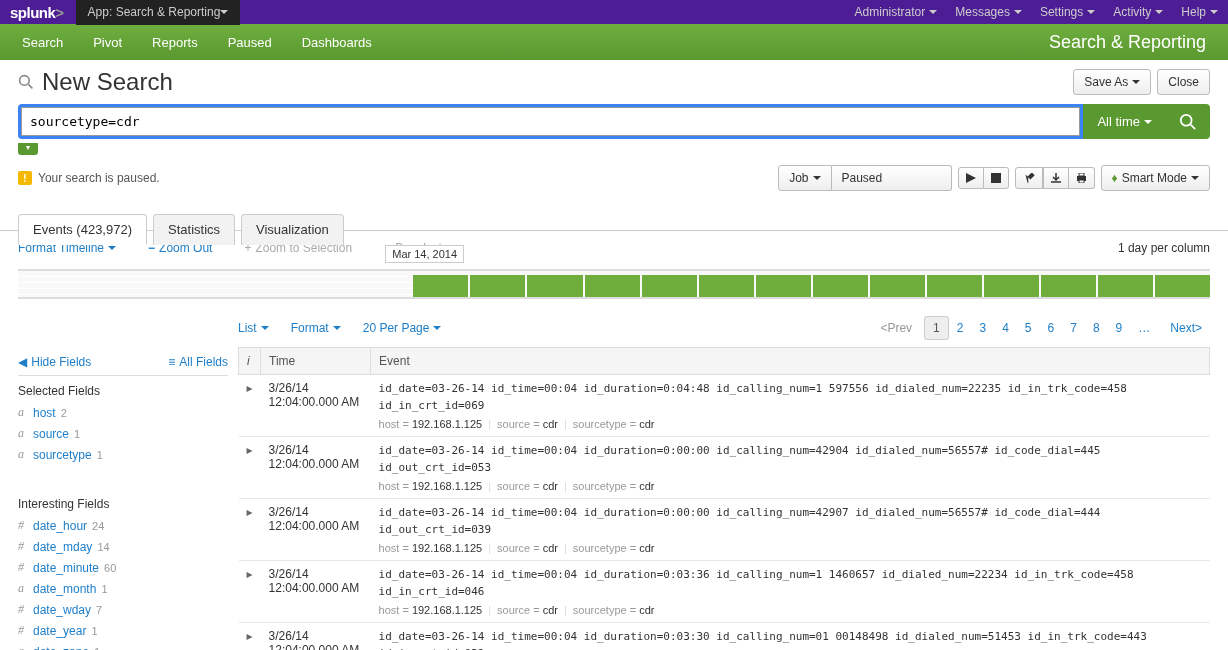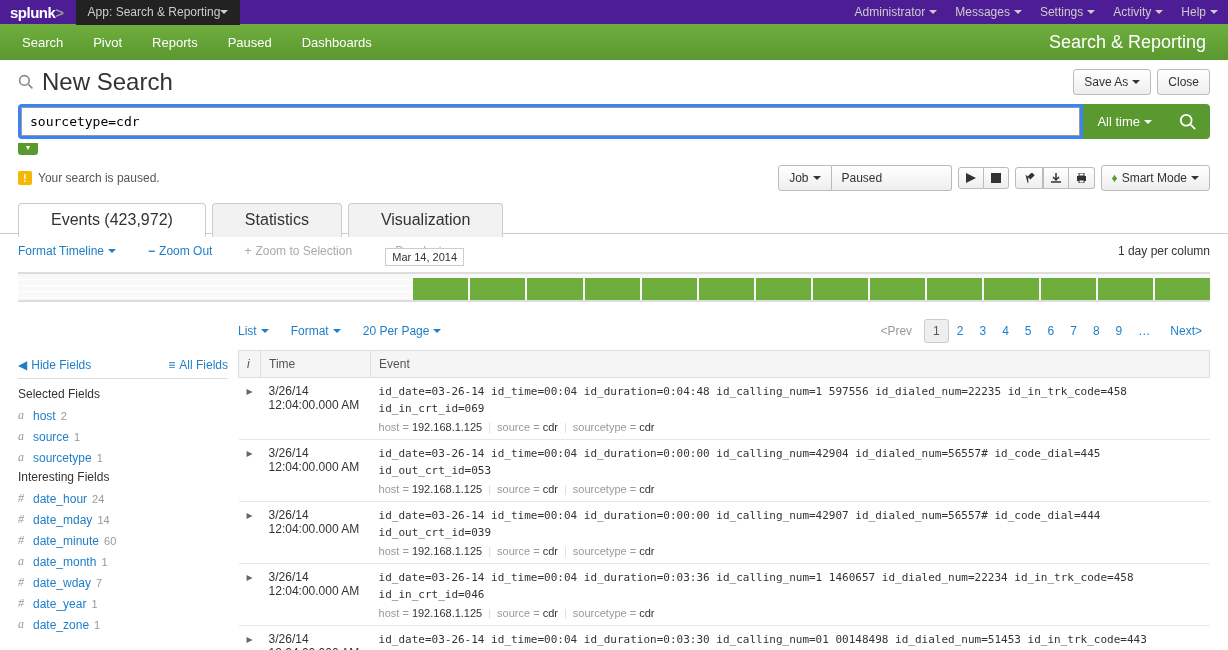--- a/index.html
+++ b/index.html
@@ -30,21 +30,21 @@
 .status-row{display:flex;justify-content:space-between;align-items:center;padding:4px 18px 8px}
 .status-left{display:flex;align-items:center;gap:6px;font-size:12px;color:#555}
 .warn-icon{background:#f5b800;color:#fff;width:14px;height:14px;display:inline-flex;align-items:center;justify-content:center;font-size:10px;font-weight:bold;border-radius:2px}
 .status-right{display:flex;gap:6px;align-items:center}
 .btn-group{display:flex}
 .btn-group .btn{border-radius:0}
 .btn-group .btn:first-child{border-radius:3px 0 0 3px}
 .btn-group .btn:last-child{border-radius:0 3px 3px 0;border-left:none}
 .btn-icon{padding:5px 7px}
 .tabs-row{border-bottom:1px solid #ccc;padding:0 18px;display:flex;gap:6px}
-.tab{padding:7px 32px;border:1px solid #ccc;border-bottom:none;background:#f2f2f2;border-radius:4px 4px 0 0;font-size:16px;cursor:pointer;position:relative;top:4px}
+.tab{padding:7px 14px;border:1px solid #ccc;border-bottom:none;background:#f2f2f2;border-radius:4px 4px 0 0;font-size:13px;cursor:pointer;position:relative;top:15px}
 .tab.active{background:#fff;border-bottom:1px solid #fff}
 .timeline-ctrl{display:flex;justify-content:space-between;padding:10px 18px;font-size:12px;align-items:center}
 .timeline-links{display:flex;gap:32px;}
 .link{color:#1e7ec8;cursor:pointer;display:flex;align-items:center;gap:4px}
 .disabled{color:#aaa}
 .timeline{padding:4px 18px 10px;position:relative}
 .timeline-chart{display:flex;height:30px;gap:2px;position:relative;border-top:2px solid #ddd;border-bottom:2px solid #ddd;background:repeating-linear-gradient(#f8f8f8,#f8f8f8 5px,#fff 5px,#fff 6px)}
 .tl-spacer{flex:0 0 33%}
 .tl-bar{flex:1;background:#6fae3d;margin-top:4px}
 .tl-label{position:absolute;top:-20px;left:33%;background:#fff;border:1px solid #ccc;padding:2px 6px;font-size:11px;transform:translateX(-20px)}
@@ -273,21 +273,21 @@
           <span class="field-type">a</span>
           <span>source</span> 
           <span class="field-count">1</span>
         </div>
         <div class="field-row">
           <span class="field-type">a</span>
           <span>sourcetype</span> 
           <span class="field-count">1</span>
         </div>
       </div>
-    <div class="fields-section-title" style="margin-top:2px">Interesting Fields</div>
+    <div class="fields-section-title" style="margin-top:32px">Interesting Fields</div>
     <div id="interesting-fields">
         <div class="field-row">
           <span class="field-type">#</span>
           <span>date_hour</span> 
           <span class="field-count">24</span>
         </div>
         <div class="field-row">
           <span class="field-type">#</span>
           <span>date_mday</span> 
           <span class="field-count">14</span>

